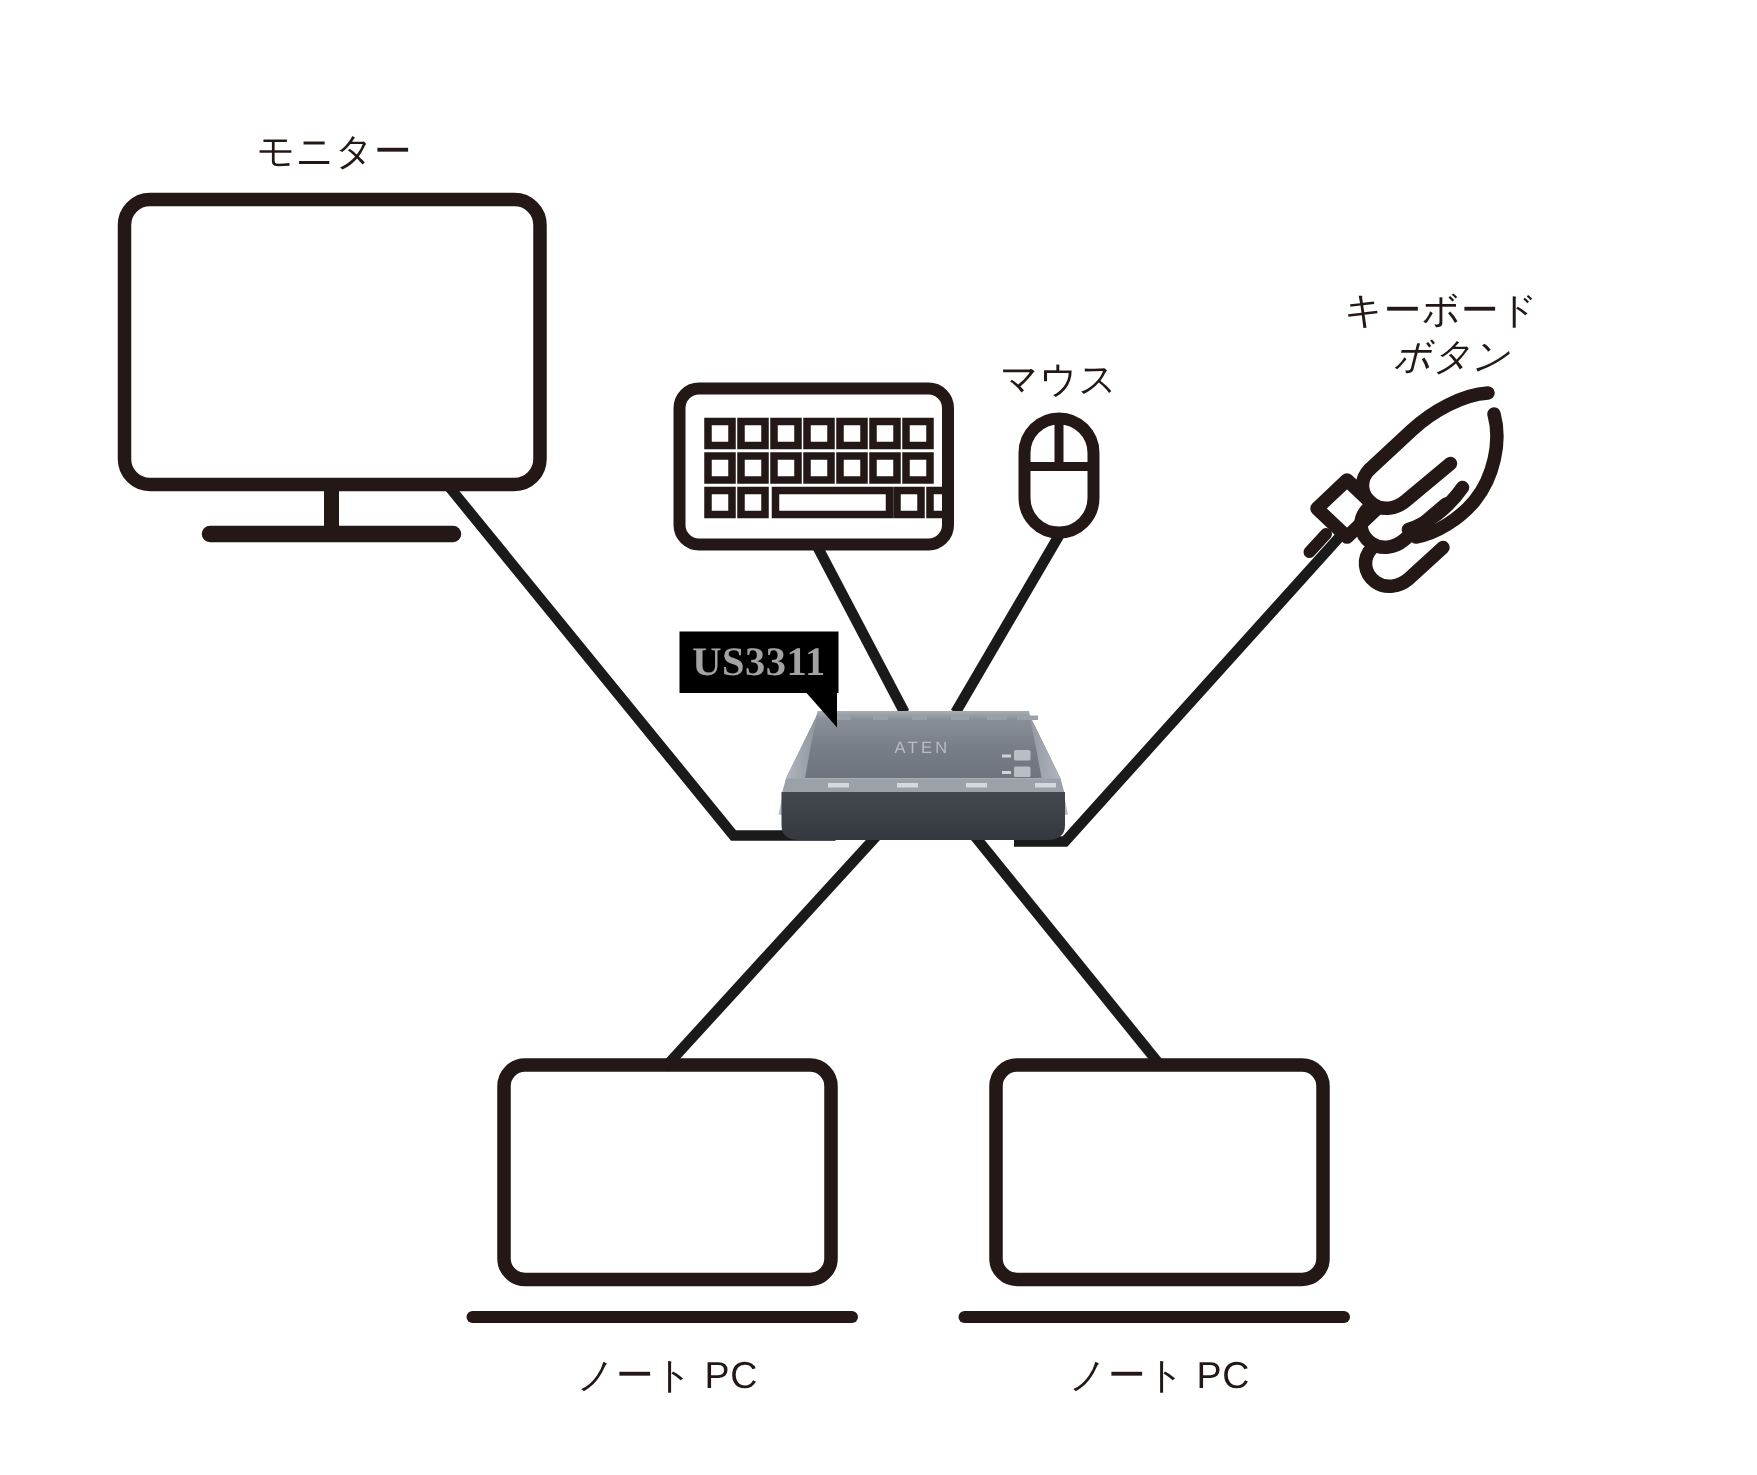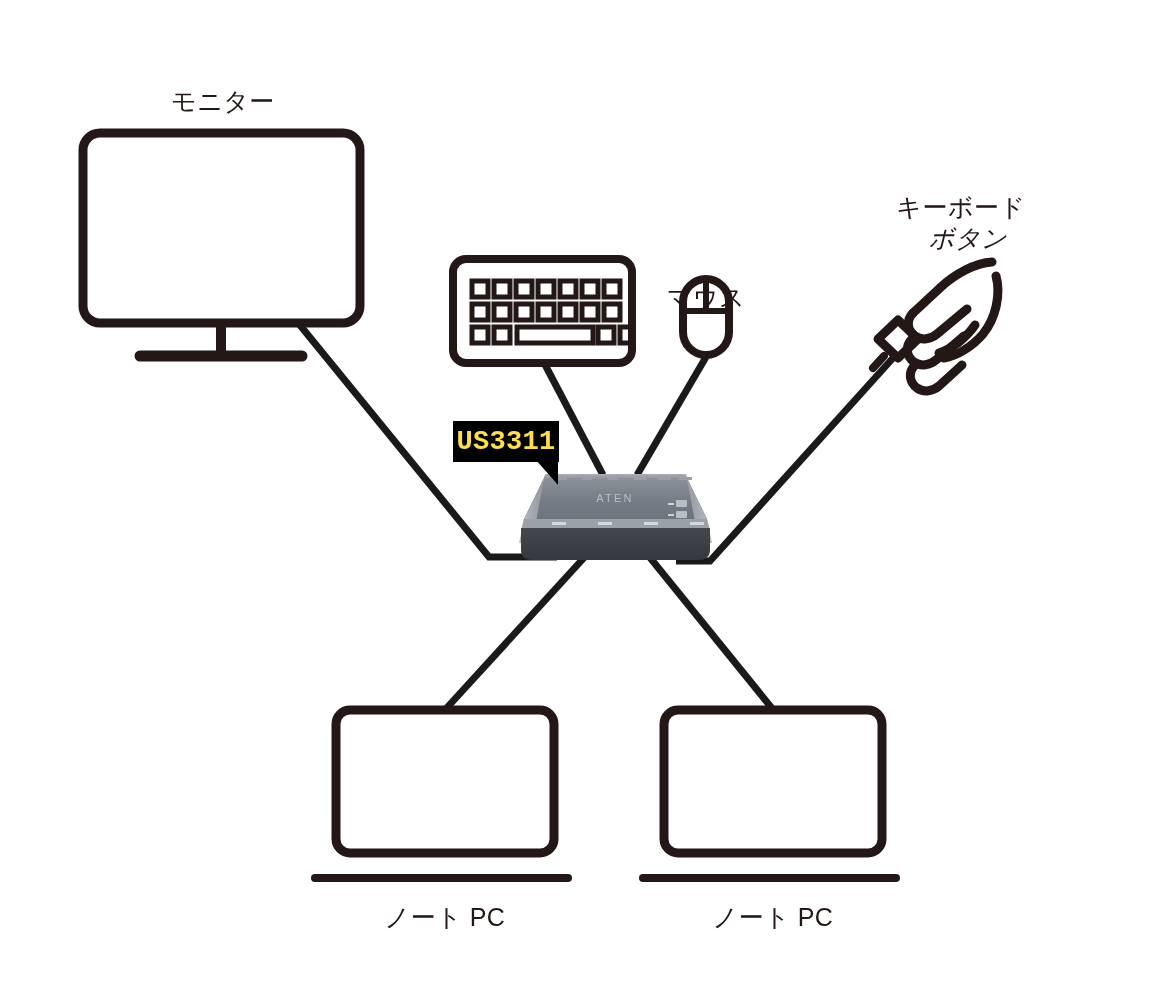--- a/index.html
+++ b/index.html
@@ -18,28 +18,28 @@
     font-size:25px;
     line-height:1.22;
     letter-spacing:0.5px;
     text-align:center;
     white-space:pre;
     font-family:"Liberation Sans","DejaVu Sans",sans-serif;
   }
   .callout-box{
     position:absolute;
     background:#000000;
-    color:#fde047;
+    color:#a3a3a3;
     font-weight:bold;
     font-size:27px;
     letter-spacing:0.3px;
     display:flex;
     align-items:center;
     justify-content:center;
-    font-family:Liberation Mono, monospace;
+    font-family:Liberation Serif, serif;
   }
 </style>
 </head>
 <body>
 
 <div id="stage">
 
   <svg class="diagram" viewBox="0 0 1171 983">
     <defs>
       <linearGradient id="gTop" x1="0" y1="0" x2="0" y2="1">
@@ -185,21 +185,21 @@
     <g fill="none" stroke="#231815" stroke-linejoin="round" stroke-linecap="round">
       <rect x="664" y="710" width="218" height="143" rx="14" ry="14" stroke-width="9"></rect>
       <line x1="643" y1="878" x2="896" y2="878" stroke-width="8"></line>
     </g>
 
   </svg>
 
   <div class="lbl" style="left:123px;top:86px;width:200px;">モニター</div>
 
 
-  <div class="lbl" style="left:631px;top:238px;width:150px;margin-top:44px;">マウス</div>
+  <div class="lbl" style="left:631px;top:238px;width:150px;">マウス</div>
 
   <div class="lbl" style="left:861px;top:192px;width:200px;">キーボード</div>
   <div class="lbl" style="left:868px;top:223px;width:200px;font-style:italic;">ボタン</div>
 
   <div class="lbl" style="left:345px;top:902px;width:200px;">ノート PC</div>
 
   <div class="lbl" style="left:673px;top:902px;width:200px;">ノート PC</div>
 
   <div class="callout-box" style="left:453px;top:421px;width:106px;height:41px;">US3311</div>
 

